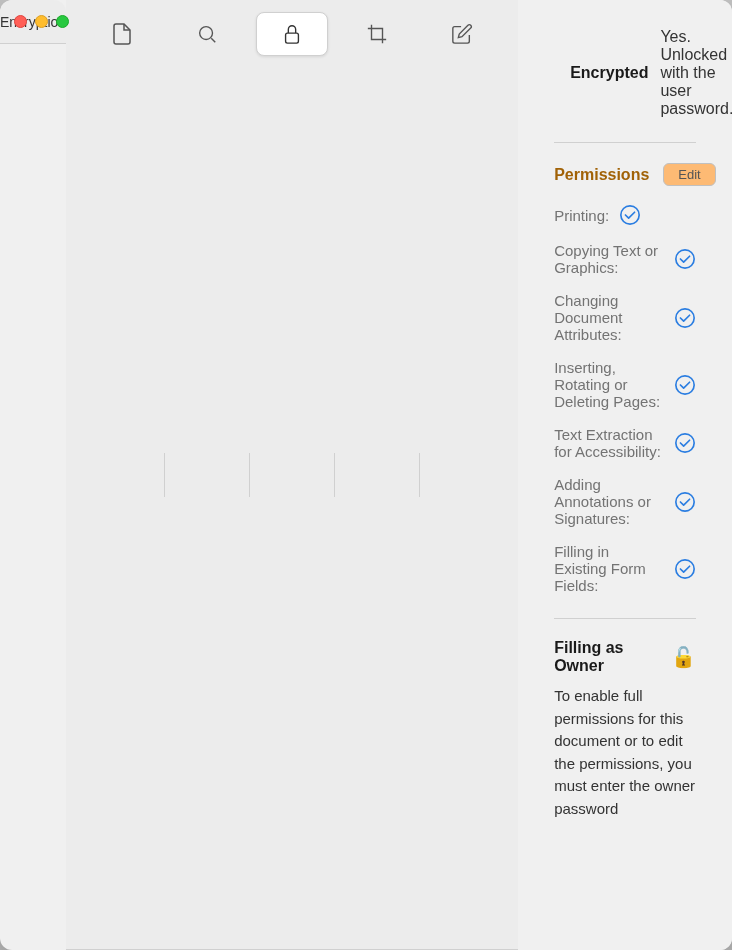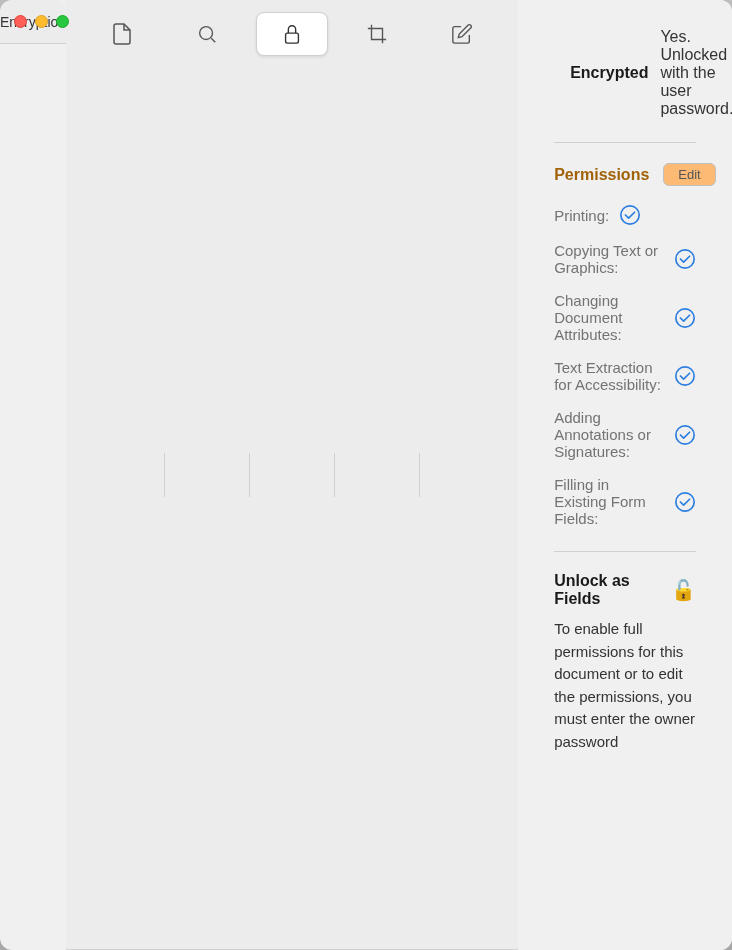--- a/index.html
+++ b/index.html
@@ -288,20 +288,27 @@
       </div>
 
       <div class="permission-row">
         <span>Changing Document Attributes:</span>
         <svg class="check-icon" viewBox="0 0 24 24" fill="none">
           <circle cx="12" cy="12" r="10" stroke="#2a7de1" stroke-width="1.8"></circle>
           <polyline points="7,12 10.5,15.5 17,9" stroke="#2a7de1" stroke-width="1.8" stroke-linecap="round" stroke-linejoin="round"></polyline>
         </svg>
       </div>
 
+      <div class="permission-row">
+        <span>Inserting, Rotating or Deleting Pages:</span>
+        <svg class="check-icon" viewBox="0 0 24 24" fill="none">
+          <circle cx="12" cy="12" r="10" stroke="#2a7de1" stroke-width="1.8"></circle>
+          <polyline points="7,12 10.5,15.5 17,9" stroke="#2a7de1" stroke-width="1.8" stroke-linecap="round" stroke-linejoin="round"></polyline>
+        </svg>
+      </div>
 
       <div class="permission-row">
         <span>Text Extraction for Accessibility:</span>
         <svg class="check-icon" viewBox="0 0 24 24" fill="none">
           <circle cx="12" cy="12" r="10" stroke="#2a7de1" stroke-width="1.8"></circle>
           <polyline points="7,12 10.5,15.5 17,9" stroke="#2a7de1" stroke-width="1.8" stroke-linecap="round" stroke-linejoin="round"></polyline>
         </svg>
       </div>
 
       <div class="permission-row">
@@ -318,20 +325,20 @@
           <circle cx="12" cy="12" r="10" stroke="#2a7de1" stroke-width="1.8"></circle>
           <polyline points="7,12 10.5,15.5 17,9" stroke="#2a7de1" stroke-width="1.8" stroke-linecap="round" stroke-linejoin="round"></polyline>
         </svg>
       </div>
     </div>
 
     <div class="divider"></div>
 
     <div class="unlock-section">
       <div class="unlock-header">
-        <span class="unlock-title">Unlock as Fields</span>
+        <span class="unlock-title">Filling as Owner</span>
         <span class="lock-icon-emoji">🔓</span>
       </div>
       <p class="unlock-description">To enable full permissions for this document or to edit the permissions, you must enter the owner password</p>
     </div>
 
   </div>
 </div>
 
 </body></html>

